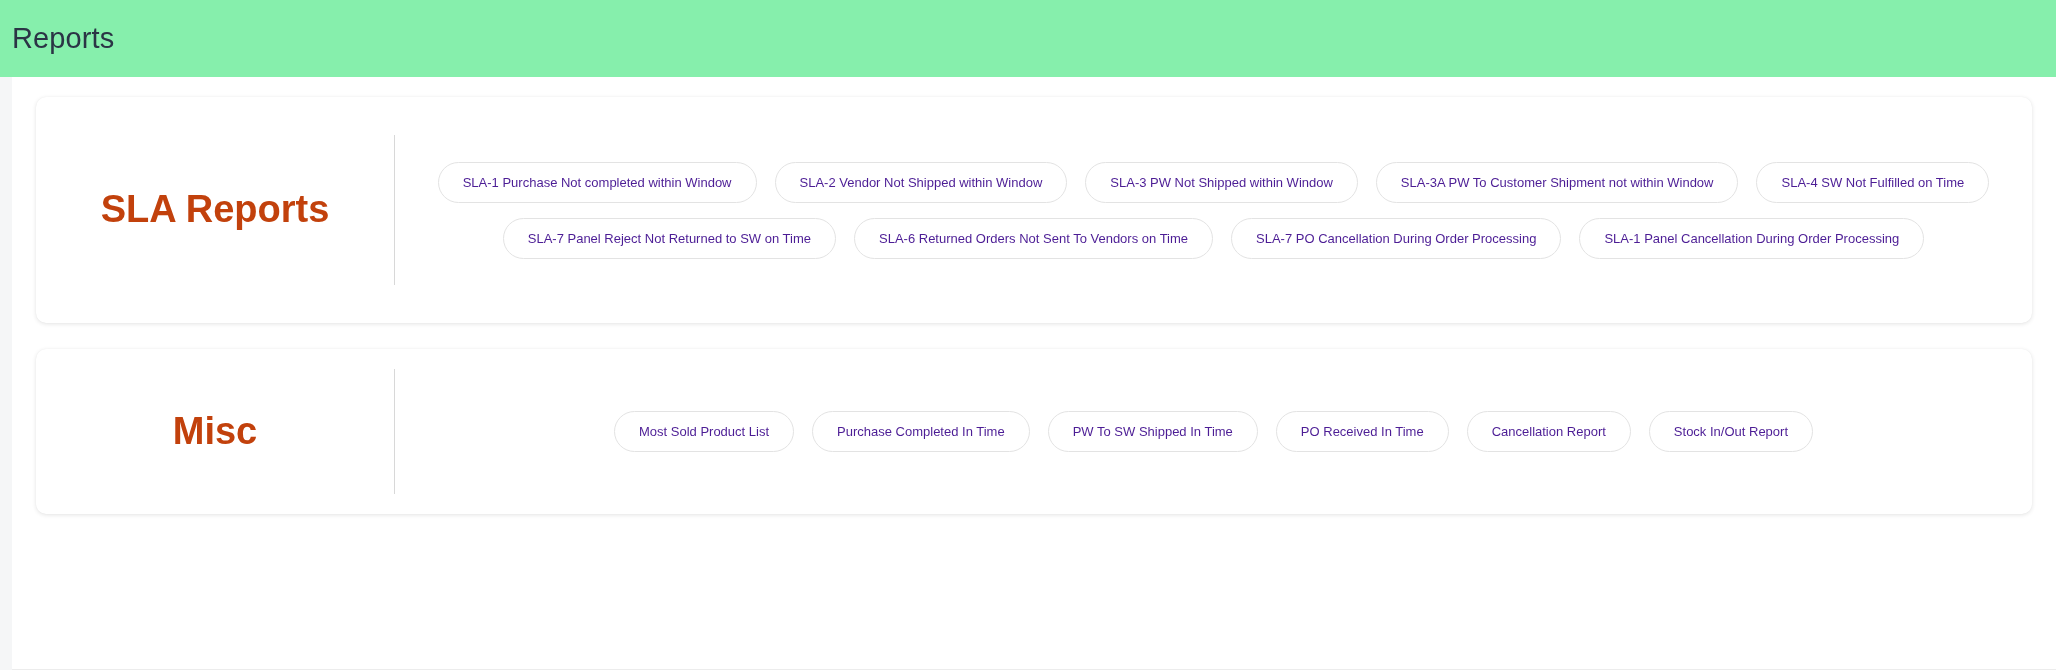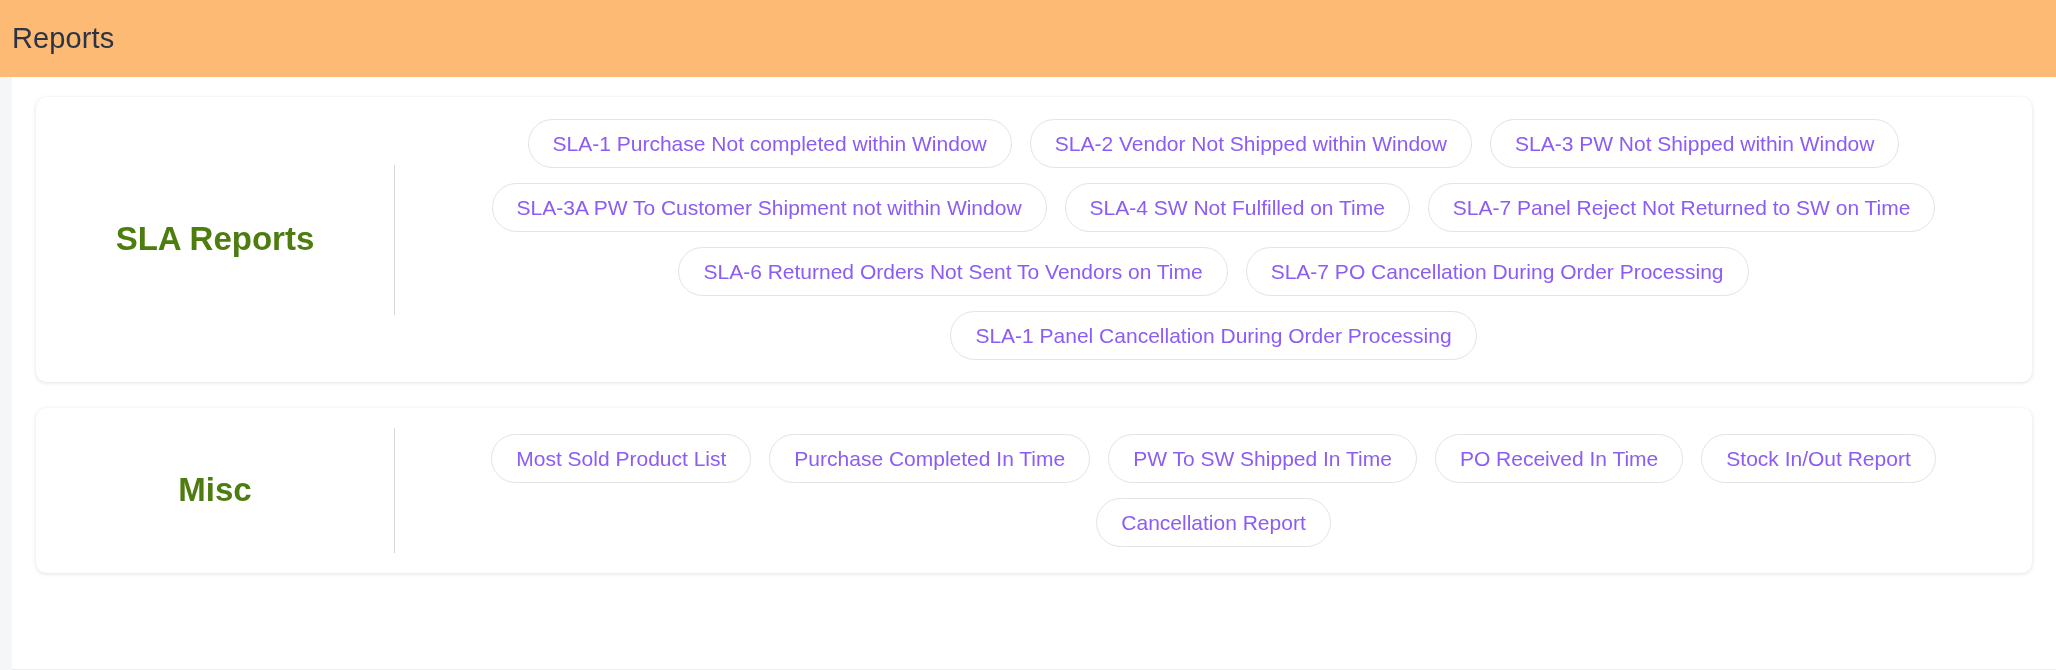--- a/index.html
+++ b/index.html
@@ -10,21 +10,21 @@
     width: 2056px;
     height: 670px;
     background: #f5f6f7;
     font-family: "Liberation Sans", sans-serif;
     overflow: hidden;
   }
 
   
   .page-header {
     height: 77px;
-    background: #fdba74;
+    background: #86efac;
     display: flex;
     align-items: center;
     padding-left: 12px;
     box-sizing: border-box;
   }
   .page-title {
     font-size: 29px;
     font-weight: 400;
     color: #2b3445;
     letter-spacing: 0.1px;
@@ -64,23 +64,23 @@
   .section-title-col {
     width: 358px;
     flex: 0 0 358px;
     display: flex;
     align-items: center;
     justify-content: center;
     box-sizing: border-box;
     padding: 0 16px;
   }
   .section-title {
-    font-size: 33px;
+    font-size: 38px;
     font-weight: 700;
-    color: #4d7c0f;
+    color: #c2410c;
     text-align: center;
     line-height: 1.1;
     white-space: nowrap;
   }
 
   .section-divider {
     width: 1px;
     background: #d8d8d8;
     flex: 0 0 1px;
     align-self: center;
@@ -98,22 +98,22 @@
     align-items: center;
     gap: 15px 18px;
     padding: 22px 26px;
     box-sizing: border-box;
   }
 
   .chip {
     border: 1px solid #e3e3e3;
     border-radius: 999px;
     background: #ffffff;
-    color: #8b5cf6;
-    font-size: 21px;
+    color: #4c1d95;
+    font-size: 13px;
     font-weight: 400;
     line-height: 1;
     padding: 13px 24px;
     white-space: nowrap;
     cursor: pointer;
     box-sizing: border-box;
   }
 
   .bottom-divider {
     position: absolute;
@@ -156,20 +156,20 @@
     <div class="section-card misc">
       <div class="section-title-col">
         <div class="section-title">Misc</div>
       </div>
       <div class="section-divider"></div>
       <div class="chips-col">
         <button class="chip">Most Sold Product List</button>
         <button class="chip">Purchase Completed In Time</button>
         <button class="chip">PW To SW Shipped In Time</button>
         <button class="chip">PO Received In Time</button>
+        <button class="chip">Cancellation Report</button>
         <button class="chip">Stock In/Out Report</button>
-        <button class="chip">Cancellation Report</button>
       </div>
     </div>
 
   </div>
   <div class="bottom-divider"></div>
 </div>
 
 </body></html>

